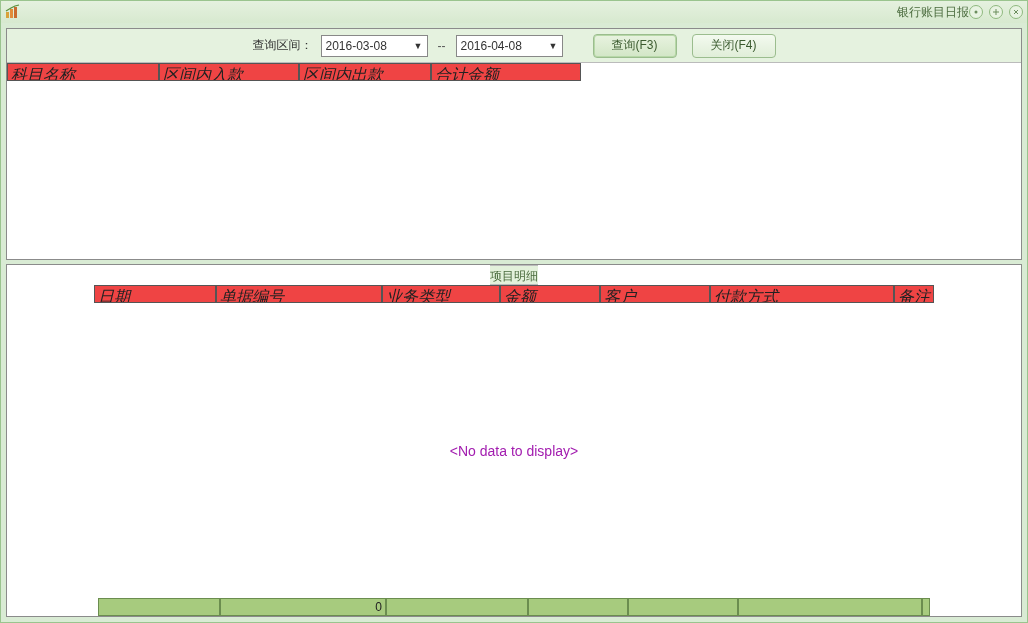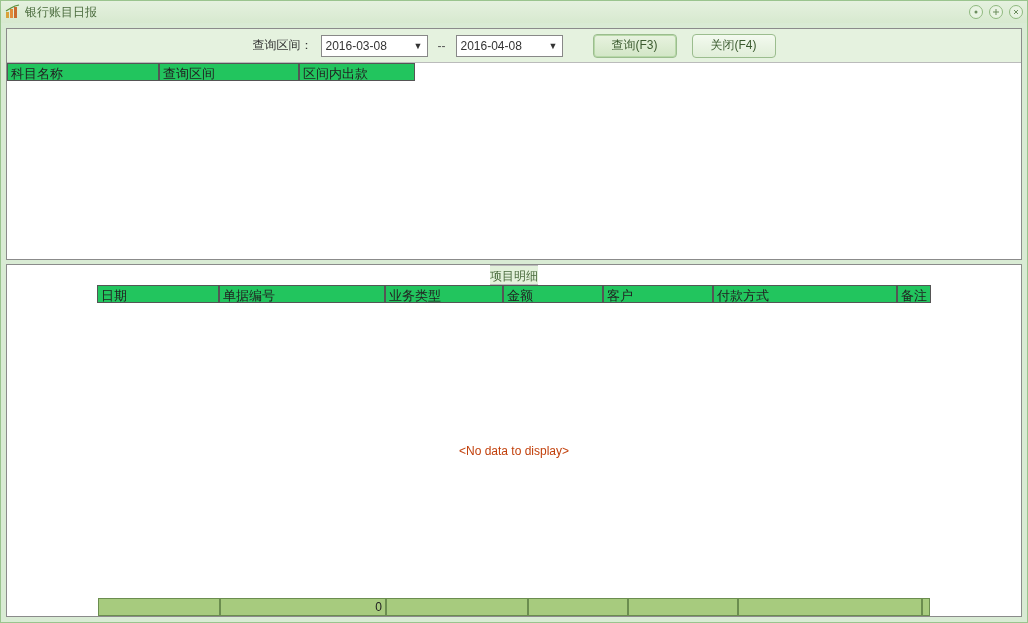--- a/index.html
+++ b/index.html
@@ -19,20 +19,21 @@
   flex-direction: column;
   border: 1px solid #9ac48e;
 }
 .titlebar {
   height: 22px;
   background: linear-gradient(#e5f1df, #d7e9cf);
   display: flex;
   align-items: center;
   padding: 0 4px;
   color: #4a6b3d;
+  text-align: right;
 }
 .titlebar .app-icon {
   width: 16px; height: 16px;
   margin-right: 4px;
   display: inline-flex;
   align-items: center;
   justify-content: center;
 }
 .titlebar .title { flex: 1; }
 .titlebar .win-controls { display: flex; gap: 6px; }
@@ -101,28 +102,29 @@
 .btn + .btn { margin-left: 9px; }
 .btn.active {
   background: linear-gradient(#e8f3e0, #d2e6c6);
   box-shadow: inset 0 0 0 1px #b7d8a8;
 }
 .table-head-row {
   display: flex;
   height: 18px;
 }
 .th {
-  background: #22c55e;
+  background: #ef4444;
   border: 1px solid #555;
   border-right: 1px solid #555;
   padding: 1px 3px;
   color: #222;
-  font-size: 13px;
+  font-size: 16px;
   white-space: nowrap;
   overflow: hidden;
+  font-style: italic;
 }
 .upper-body {
   flex: 1;
   background: #fff;
 }
 .panel.upper { height: 232px; }
 .section-title {
   height: 20px;
   background: #e3f1db;
   border-top: 1px solid #bbb;
@@ -132,21 +134,21 @@
   color: #4a6b3d;
 }
 .panel.lower { flex: 1; align-items: center; }
 .lower-body {
   flex: 1;
   background: #fff;
   display: flex;
   align-items: center;
   justify-content: center;
 }
-.no-data { color: #c2410c; font-size: 12px; }
+.no-data { color: #a21caf; font-size: 14px; }
 .footer-row {
   display: flex;
   height: 18px;
 }
 .footer-cell {
   background: #a7cb7e;
   border: 1px solid #6b8d4f;
   padding: 1px 3px;
   color: #222;
   text-align: right;
@@ -200,22 +202,23 @@
         <span class="sep">--</span>
         <span class="date-field">
           <span>2016-04-08</span>
           <span class="dd-arrow">▼</span>
         </span>
         <span class="btn active">查询(F3)</span>
         <span class="btn">关闭(F4)</span>
       </div>
       <div class="table-head-row">
         <div class="th" style="width:152px">科目名称</div>
-        <div class="th" style="width:140px">查询区间</div>
-        <div class="th" style="width:116px">区间内出款</div>
+        <div class="th" style="width:140px">区间内入款</div>
+        <div class="th" style="width:132px">区间内出款</div>
+        <div class="th" style="width:150px">合计金额</div>
       </div>
       <div class="upper-body"></div>
     </div>
 
     <div class="panel lower">
       <div class="section-title">项目明细</div>
       <div class="table-head-row">
         <div class="th" style="width:122px">日期</div>
         <div class="th" style="width:166px">单据编号</div>
         <div class="th" style="width:118px">业务类型</div>

